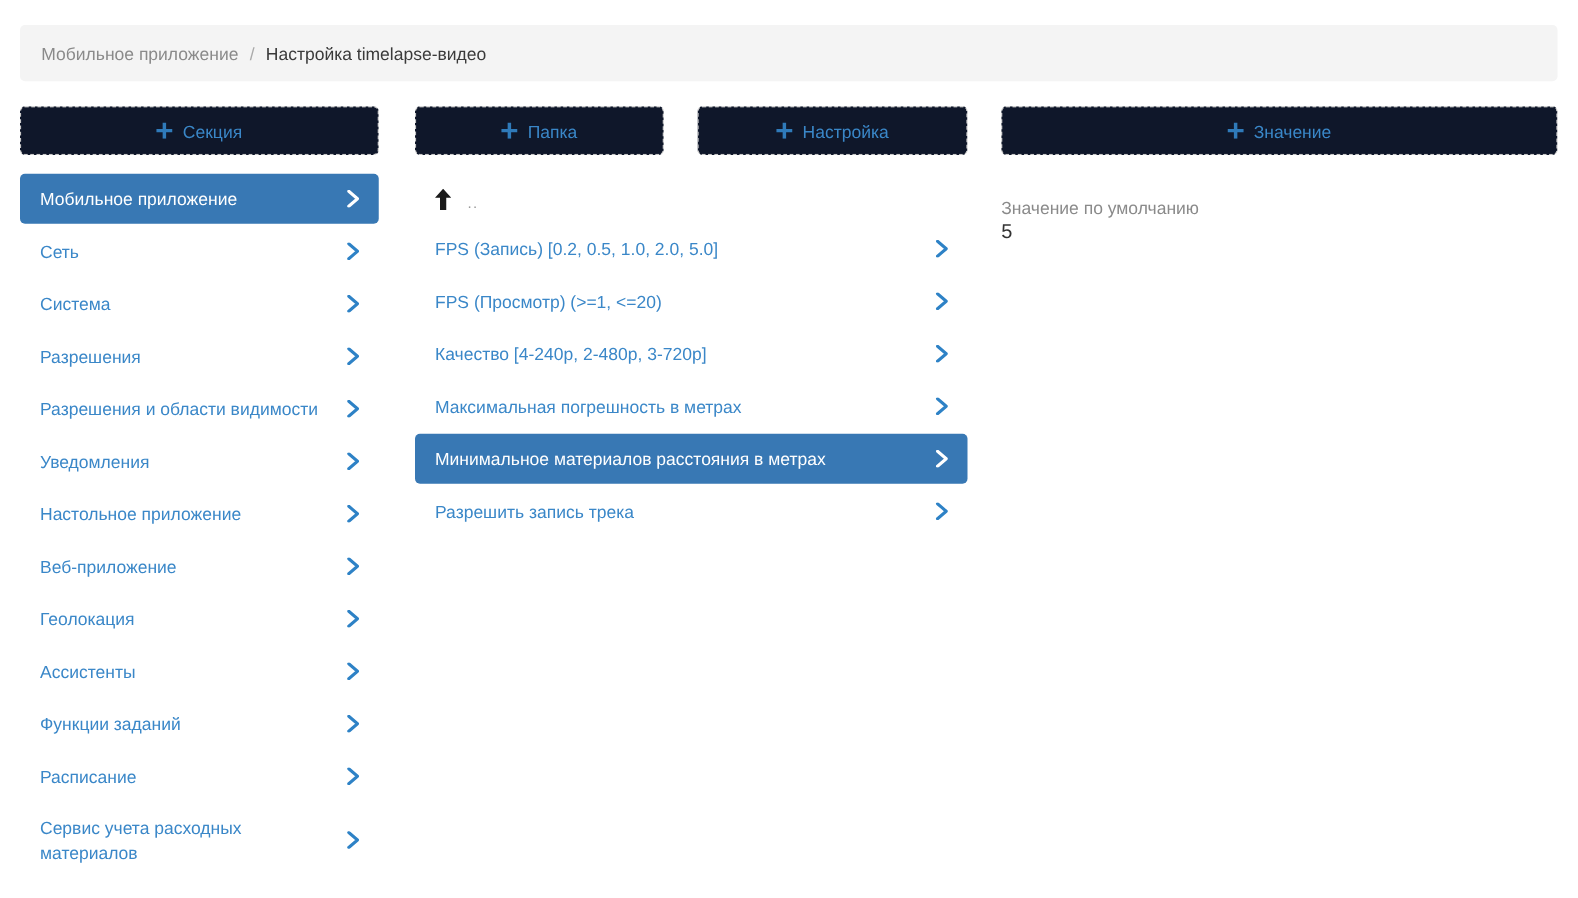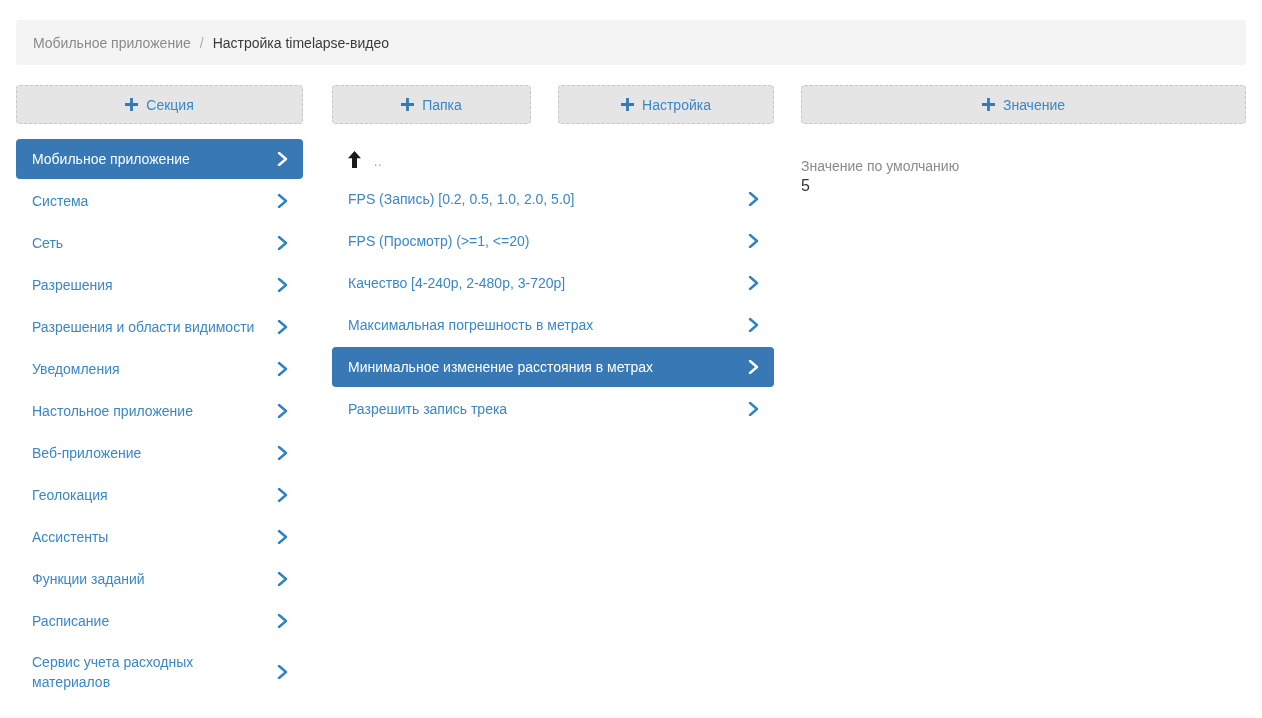--- a/index.html
+++ b/index.html
@@ -42,21 +42,21 @@
   
   .columns { display: flex; margin-top: 20px; }
   .col-sections { width: 287px; margin-right: 29px; flex: none; }
   .col-settings { width: 442px; margin-right: 27px; flex: none; }
   .col-value { flex: 1; }
 
   
   .add-btn {
     height: 39px;
     width: 100%;
-    background: #e5e5e5;
+    background: #0f172a;
     border: 1px dashed var(--border-dashed);
     border-radius: 4px;
     display: flex;
     align-items: center;
     justify-content: center;
     gap: 8px;
     color: var(--link-blue);
     font-size: 14px;
     font-family: inherit;
     cursor: pointer;
@@ -128,29 +128,29 @@
 
       <div class="list-row selected">
             <span class="row-label">Мобильное приложение</span>
             <span class="chevron-icon">
               <svg width="11" height="14" viewBox="0 0 11 14">
                 <path d="M2 1l7 6-7 6" fill="none" stroke="currentColor" stroke-width="2.4" stroke-linecap="round" stroke-linejoin="round"></path>
               </svg>
             </span>
           </div>
           <div class="list-row">
+            <span class="row-label">Сеть</span>
+            <span class="chevron-icon">
+              <svg width="11" height="14" viewBox="0 0 11 14">
+                <path d="M2 1l7 6-7 6" fill="none" stroke="currentColor" stroke-width="2.4" stroke-linecap="round" stroke-linejoin="round"></path>
+              </svg>
+            </span>
+          </div>
+          <div class="list-row">
             <span class="row-label">Система</span>
-            <span class="chevron-icon">
-              <svg width="11" height="14" viewBox="0 0 11 14">
-                <path d="M2 1l7 6-7 6" fill="none" stroke="currentColor" stroke-width="2.4" stroke-linecap="round" stroke-linejoin="round"></path>
-              </svg>
-            </span>
-          </div>
-          <div class="list-row">
-            <span class="row-label">Сеть</span>
             <span class="chevron-icon">
               <svg width="11" height="14" viewBox="0 0 11 14">
                 <path d="M2 1l7 6-7 6" fill="none" stroke="currentColor" stroke-width="2.4" stroke-linecap="round" stroke-linejoin="round"></path>
               </svg>
             </span>
           </div>
           <div class="list-row">
             <span class="row-label">Разрешения</span>
             <span class="chevron-icon">
               <svg width="11" height="14" viewBox="0 0 11 14">
@@ -290,21 +290,21 @@
           </div>
           <div class="list-row">
             <span class="row-label">Максимальная погрешность в метрах</span>
             <span class="chevron-icon">
               <svg width="11" height="14" viewBox="0 0 11 14">
                 <path d="M2 1l7 6-7 6" fill="none" stroke="currentColor" stroke-width="2.4" stroke-linecap="round" stroke-linejoin="round"></path>
               </svg>
             </span>
           </div>
           <div class="list-row selected">
-            <span class="row-label">Минимальное изменение расстояния в метрах</span>
+            <span class="row-label">Минимальное материалов расстояния в метрах</span>
             <span class="chevron-icon">
               <svg width="11" height="14" viewBox="0 0 11 14">
                 <path d="M2 1l7 6-7 6" fill="none" stroke="currentColor" stroke-width="2.4" stroke-linecap="round" stroke-linejoin="round"></path>
               </svg>
             </span>
           </div>
           <div class="list-row">
             <span class="row-label">Разрешить запись трека</span>
             <span class="chevron-icon">
               <svg width="11" height="14" viewBox="0 0 11 14">

